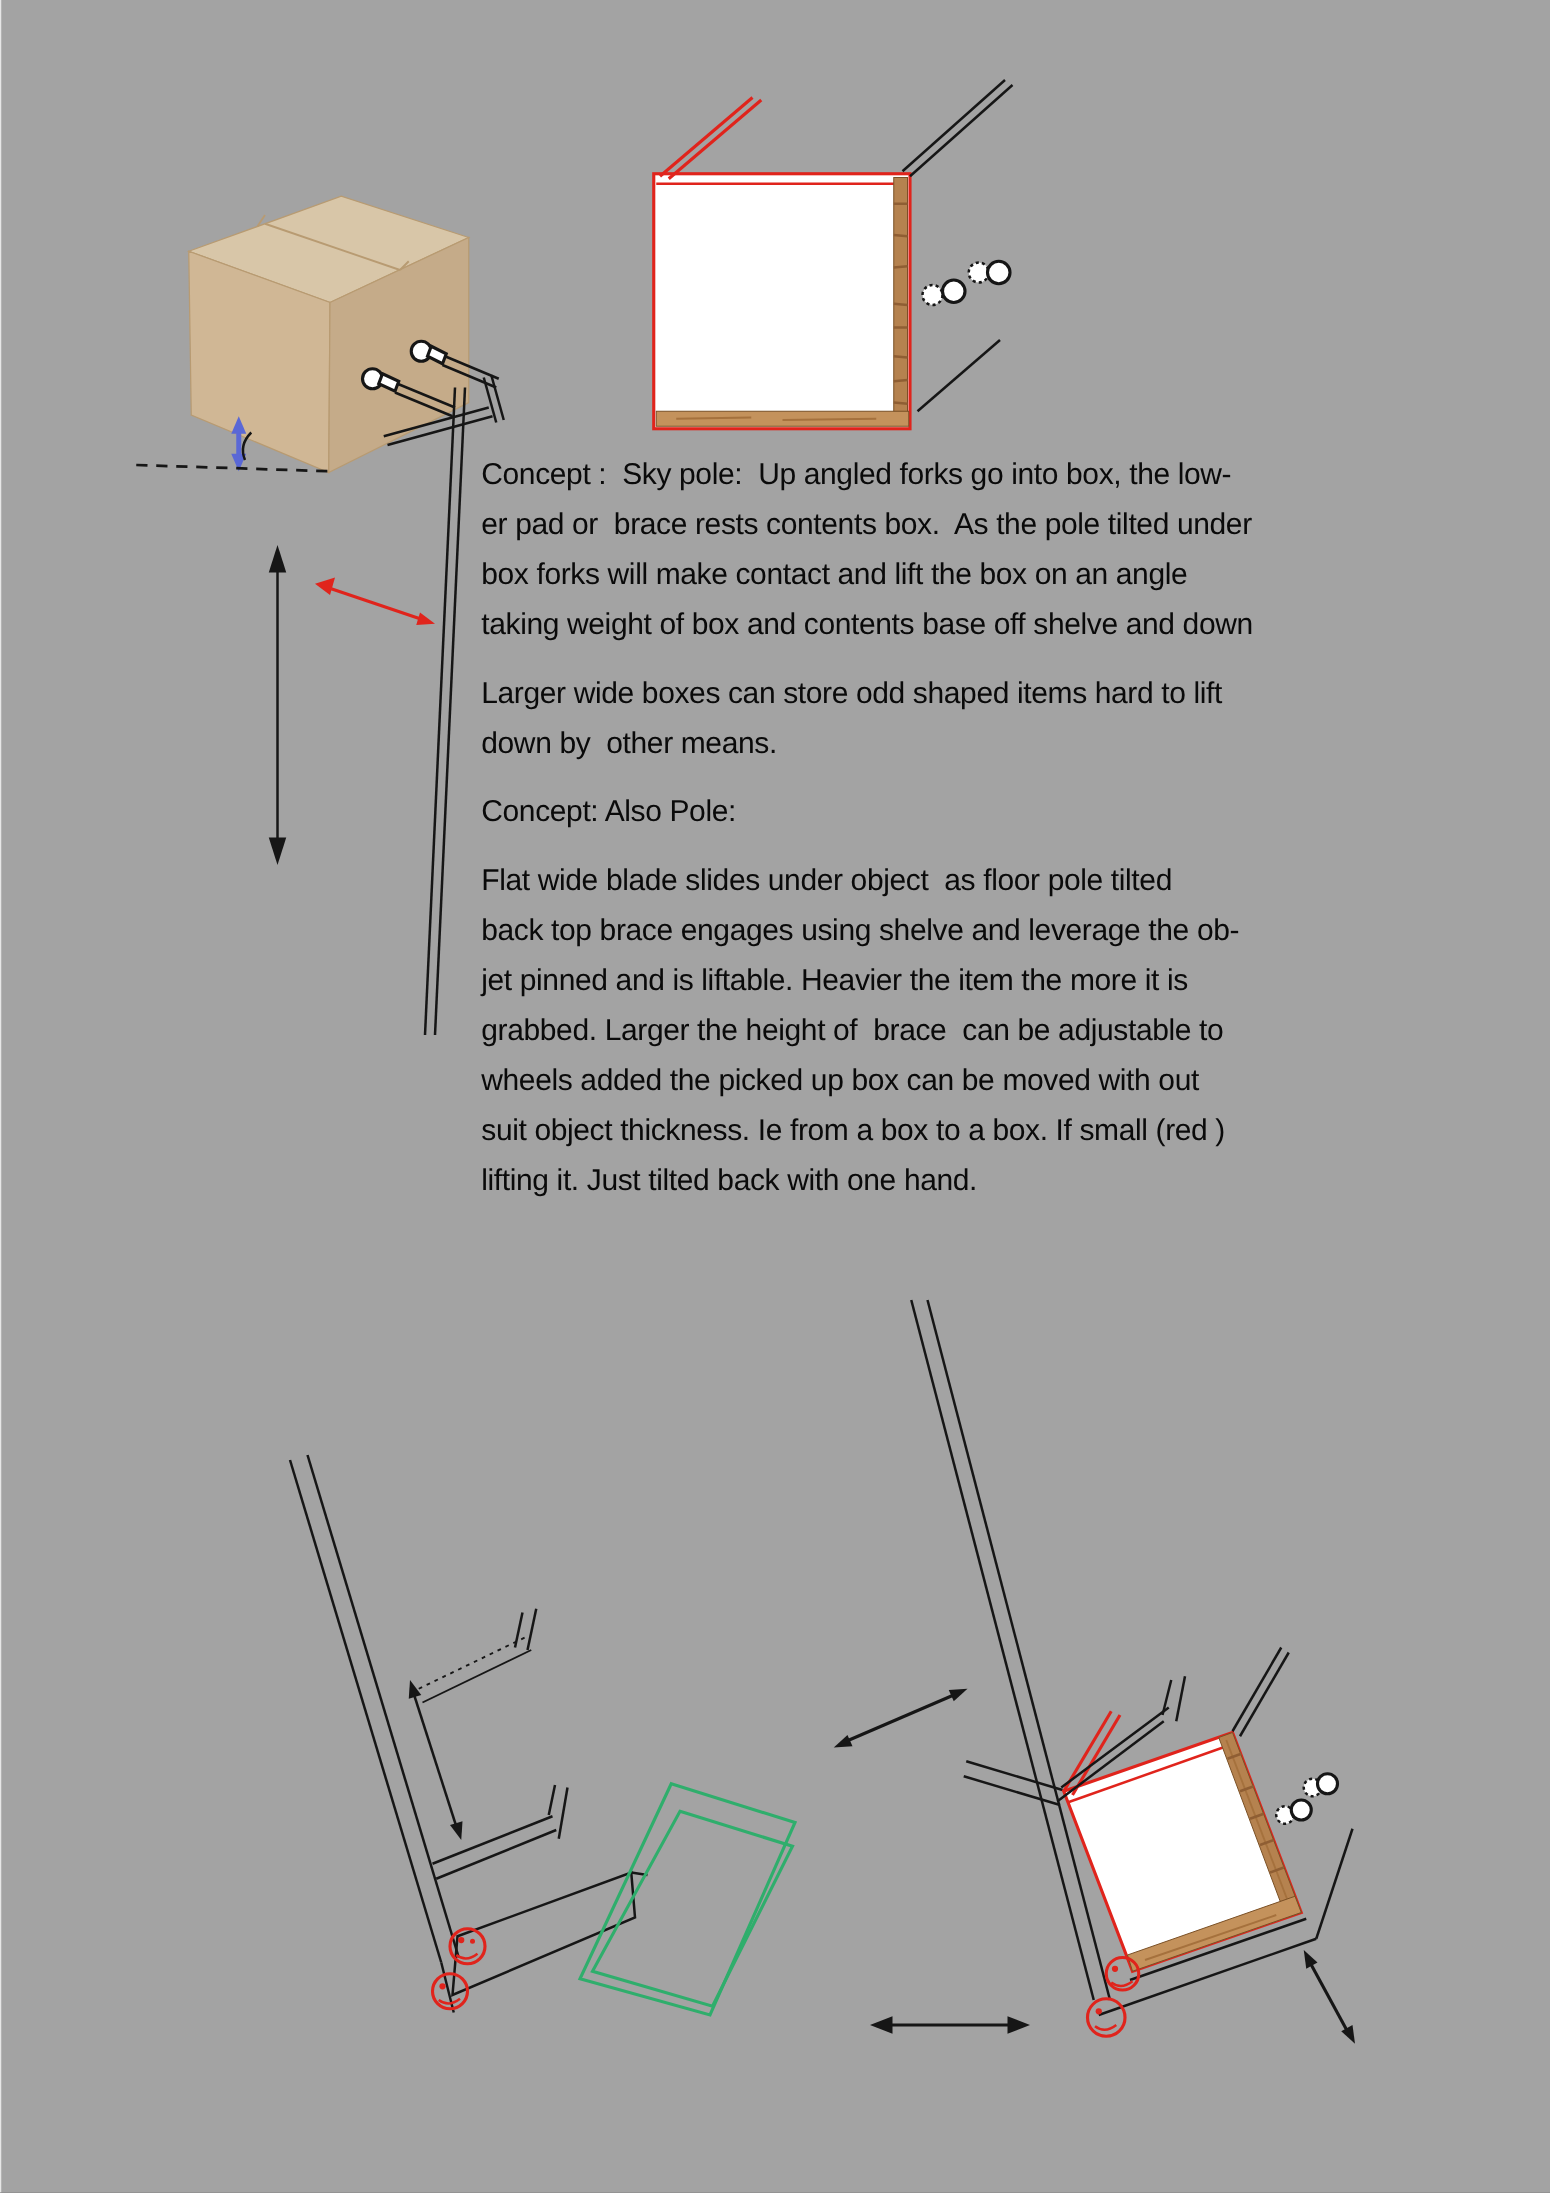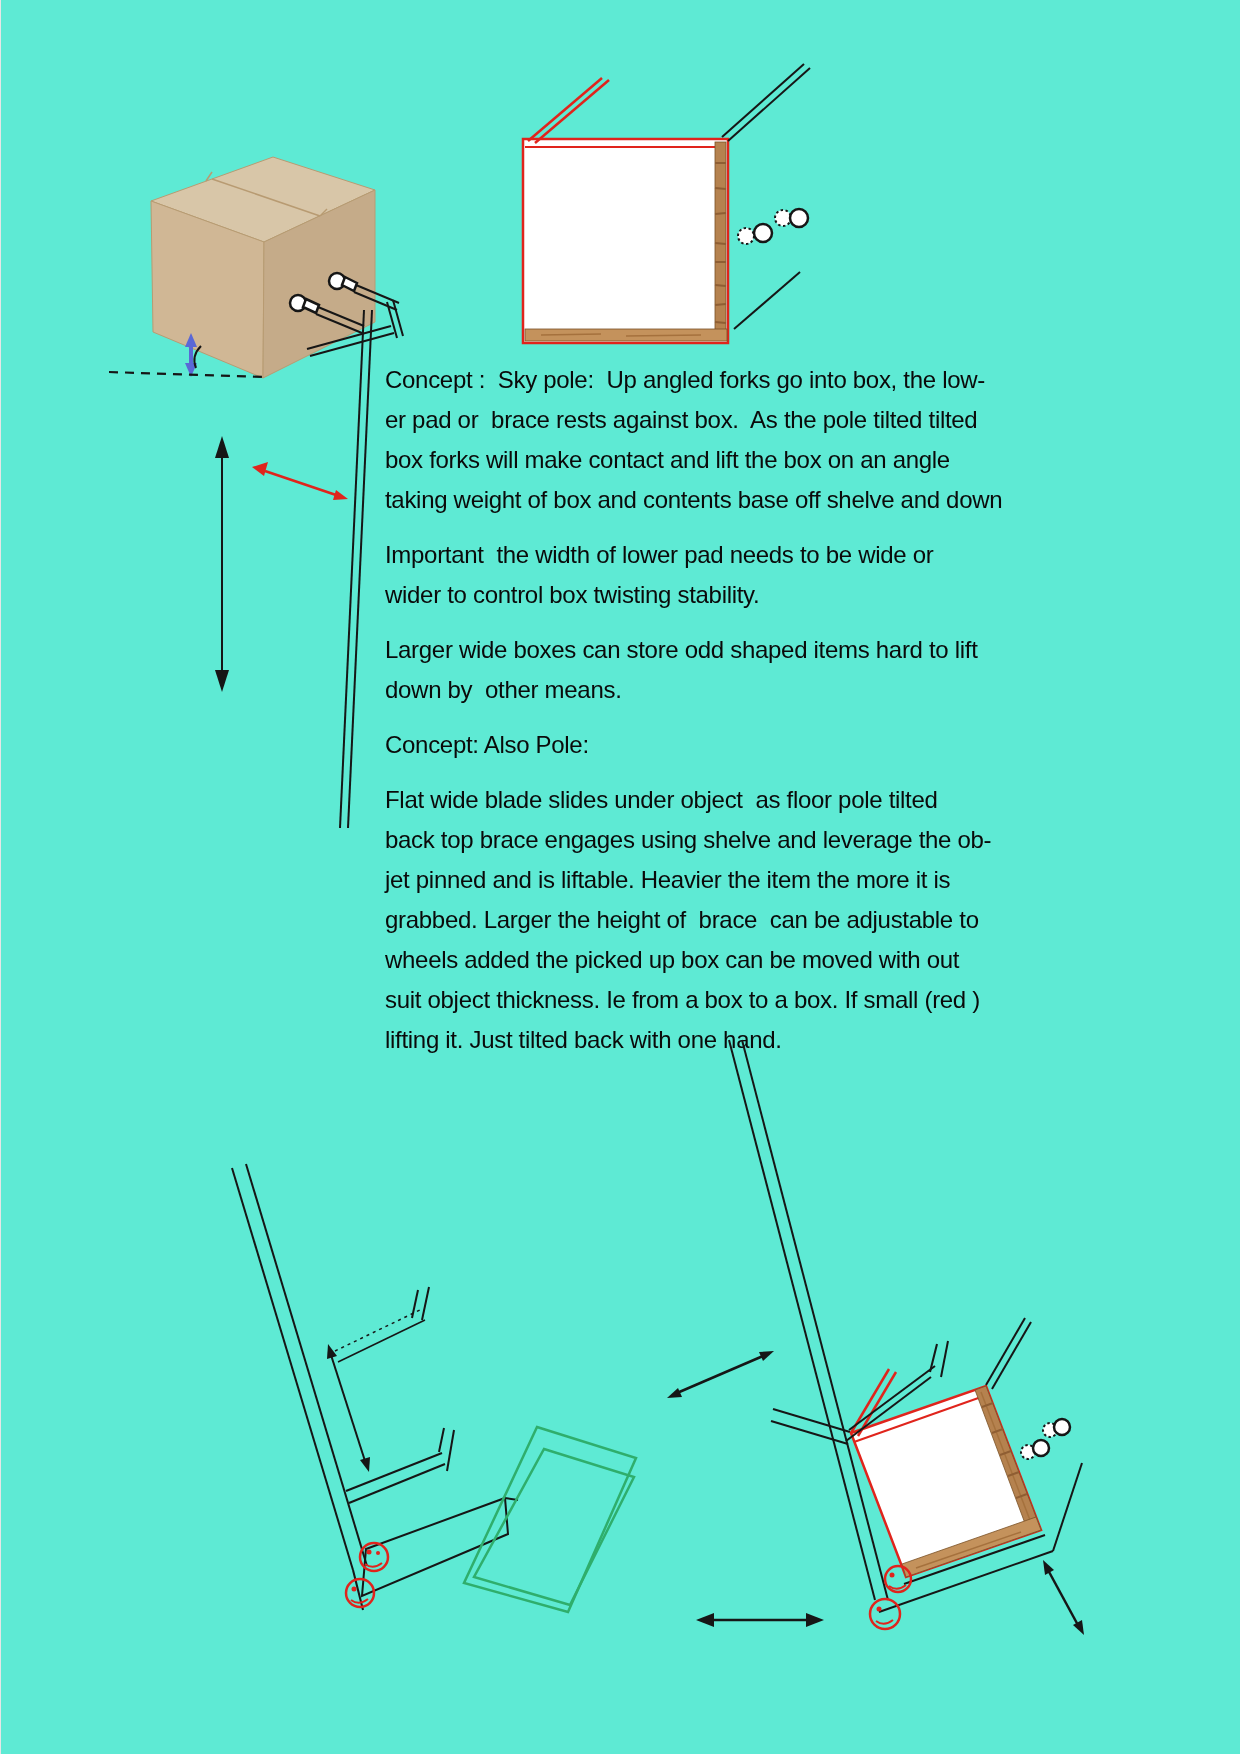--- a/index.html
+++ b/index.html
@@ -1,19 +1,19 @@
 <!DOCTYPE html>
 <html style="--c-red: #e0241c; --c-green: #2fae6c; --c-blue: #5a68d6; --c-wood: #b5824f; --c-wood-dark: #8f5e33; --c-wood-light: #c4925c; --c-wood-streak: #a5713d; --c-card-top: #d8c6a8; --c-card-left: #d0b795; --c-card-right: #c5ab89; --c-card-edge: #b89b72;"><head>
 <meta charset="utf-8">
 <style>
   html,body{margin:0;padding:0;background:#888;}
   .page{
     position:relative;
     width:1240px;height:1754px;
-    background:#5eead4;
+    background:#a3a3a3;
     font-family:"Liberation Sans", sans-serif;
     overflow:hidden;
     border-left:1px solid #e6e6e6;
     box-sizing:border-box;
   }
   .doc-text{
     position:absolute;
     left:384px;top:360px;
     width:660px;
     color:#0a0a0a;
@@ -57,27 +57,23 @@
   .boxface{fill:#ffffff;stroke:var(--c-red);stroke-width:2.5;}
 </style>
 </head>
 <body>
 
 <div class="page">
 
   <div class="doc-text">
     <div class="para">
       <div class="tline">Concept :  Sky pole:  Up angled forks go into box, the low-</div>
-      <div class="tline">er pad or  brace rests against box.  As the pole tilted tilted</div>
+      <div class="tline">er pad or  brace rests contents box.  As the pole tilted under</div>
       <div class="tline">box forks will make contact and lift the box on an angle</div>
       <div class="tline">taking weight of box and contents base off shelve and down</div>
-    </div>
-    <div class="para">
-      <div class="tline">Important  the width of lower pad needs to be wide or</div>
-      <div class="tline">wider to control box twisting stability.</div>
     </div>
     <div class="para">
       <div class="tline">Larger wide boxes can store odd shaped items hard to lift</div>
       <div class="tline">down by  other means.</div>
     </div>
     <div class="para">
       <div class="tline">Concept: Also Pole:</div>
     </div>
     <div class="para">
       <div class="tline">Flat wide blade slides under object  as floor pole tilted</div>

